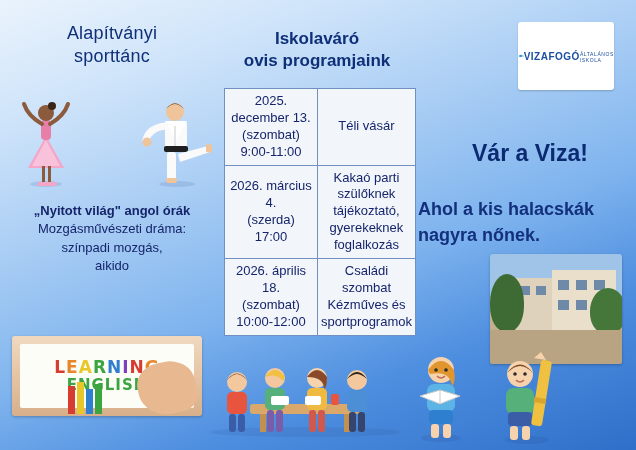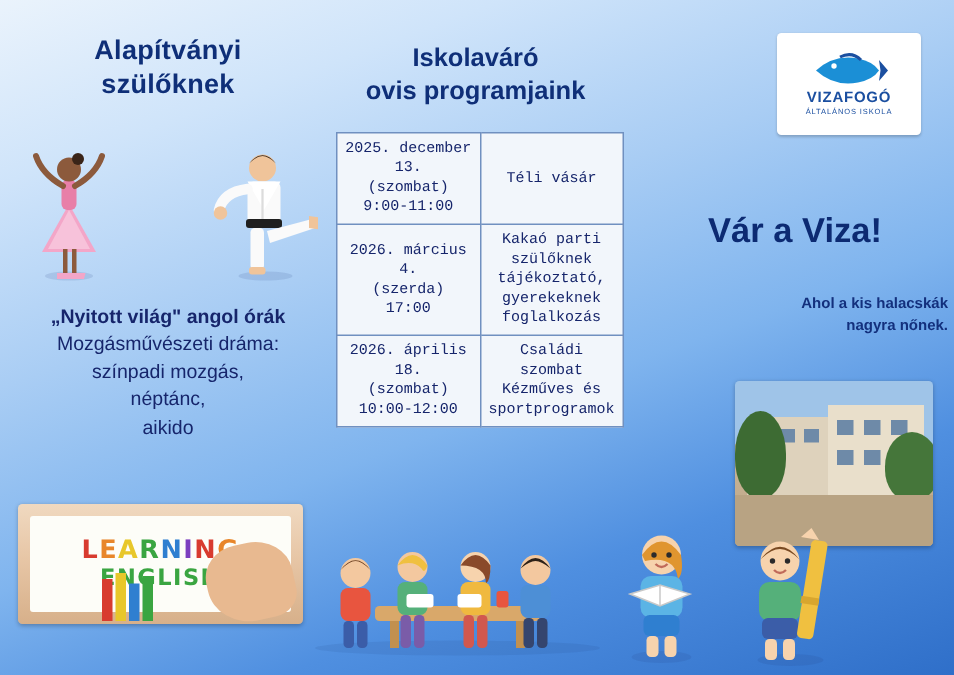--- a/index.html
+++ b/index.html
@@ -14,21 +14,21 @@
     width: 636px; height: 450px;
     background: linear-gradient(160deg, #eaf3fc 0%, #cfe4fa 18%, #a9cdf4 38%, #7fb4ee 58%, #4f8fe0 76%, #2f6fc9 100%);
     overflow: hidden;
   }
   
   #left-col {
     position: absolute; left: 6px; top: 22px; width: 212px;
     text-align: center;
   }
   #left-title {
-    font-size: 18px; font-weight: bold; color: #0f2f78;
+    font-size: 18px; font-weight: normal; color: #0f2f78;
     line-height: 1.25; letter-spacing: .2px;
   }
   #left-body {
     margin-top: 6px;
     font-size: 13px; color: #16256b; line-height: 1.42;
   }
   #left-body .bold-line { font-weight: bold; }
   
   .fig { position: absolute; }
   #fig-ballerina { left: 14px; top: 96px; width: 64px; height: 92px; }
@@ -66,44 +66,44 @@
   #photo-english .pencils { position:absolute; left: 54px; bottom: 2px; }
   
   #center-title {
     position: absolute; left: 222px; top: 28px; width: 190px;
     text-align: center; font-size: 17px; font-weight: bold; color: #0f2f78;
     line-height: 1.3;
   }
   #schedule {
     position: absolute; left: 224px; top: 88px; width: 192px;
     border-collapse: collapse; background: #f2f6fb;
-    font-size: 10px; color: #16256b; font-family: Liberation Mono, monospace;
+    font-size: 13px; color: #16256b;
   }
   #schedule td {
     border: 1px solid #7090c0; padding: 4px 3px;
     text-align: center; vertical-align: middle; line-height: 1.3;
   }
   #schedule td.when { width: 50%; }
   #schedule td.what { width: 50%; }
   
   #logo-box {
     position: absolute; right: 22px; top: 22px; width: 96px; height: 68px;
     background: #ffffff; border-radius: 3px;
-    display: flex; flex-direction: column; align-items: center; justify-content: center;
+    display: flex; flex-direction: row; align-items: center; justify-content: flex-end;
     box-shadow: 0 1px 2px rgba(0,0,0,.2);
   }
   #logo-name { font-size: 10px; font-weight: bold; color: #1b4fa0; letter-spacing: .5px; }
   #logo-sub { font-size: 5px; color: #1b4fa0; letter-spacing: .6px; margin-top: 1px; }
   #right-head {
     position: absolute; left: 430px; top: 140px; width: 200px; text-align: center;
     font-size: 23px; font-weight: bold; color: #0c2a72;
   }
   #right-sub {
-    position: absolute; left: 418px; top: 196px; width: 214px; text-align: right;
-    font-size: 10px; font-weight: bold; color: #13307d; line-height: 1.45;
+    position: absolute; left: 418px; top: 196px; width: 214px; text-align: left;
+    font-size: 18px; font-weight: bold; color: #13307d; line-height: 1.45;
   }
   #photo-school {
     position: absolute; right: 14px; top: 254px; width: 132px; height: 110px;
     border-radius: 3px; overflow: hidden;
     background: linear-gradient(180deg,#9fc4e8 0%, #9fc4e8 38%, #cbb79a 38%, #bba383 100%);
     box-shadow: 0 1px 3px rgba(0,0,0,.25);
   }
   #photo-school .bld { position: absolute; background: #e3d8c4; }
   #photo-school .tree { position: absolute; background: #3d6b33; border-radius: 50% 50% 45% 45%; }
   
@@ -116,21 +116,21 @@
   #kid-boy { left: 490px; top: 352px; width: 74px; height: 92px; }
 </style>
 </head>
 <body>
 
 <div id="poster">
 
   <div id="left-col">
     <div id="left-title">
       <div>Alapítványi</div>
-      <div>szülőknek</div>
+      <div>sporttánc</div>
     </div>
   </div>
 
   <svg class="fig" id="fig-ballerina" viewBox="0 0 64 92">
     <ellipse cx="32" cy="88" rx="16" ry="3" fill="rgba(30,60,120,.12)"></ellipse>
     <path d="M32 40 L14 72 L50 72 Z" fill="#f3a6c8"></path>
     <path d="M32 44 L18 70 L46 70 Z" fill="#f7c2da"></path>
     <rect x="27" y="24" width="10" height="20" rx="4" fill="#e87fa8"></rect>
     <circle cx="32" cy="17" r="8" fill="#8c5a3c"></circle>
     <path d="M24 14 q8 -10 16 0 q-4 -5 -8 -5 q-4 0 -8 5 z" fill="#3a2418"></path>
@@ -157,21 +157,20 @@
     <path d="M23 30 q-16 2 -19 14" stroke="#fafafa" stroke-width="7" fill="none" stroke-linecap="round"></path>
     <circle cx="5" cy="46" r="4.5" fill="#f0c49a"></circle>
     <rect x="24" y="82" width="11" height="5" rx="2" fill="#f0c49a"></rect>
   </svg>
 
   <div id="left-body-wrap" style="position:absolute;left:6px;top:196px;width:212px;text-align:center;">
     <div id="left-body">
       <div class="bold-line">„Nyitott világ" angol órák</div>
       <div>Mozgásművészeti dráma:</div>
       <div>színpadi mozgás,</div>
-      <div>néptánc,</div>
       <div>aikido</div>
     </div>
   </div>
 
   <div id="photo-english">
     <div class="paper">
       <div class="word">
         <span>L</span><span>E</span><span>A</span><span>R</span><span>N</span><span>I</span><span>N</span><span>G</span>
         <div style="font-size:15px;color:#3aa541;">ENGLISH</div>
       </div>

